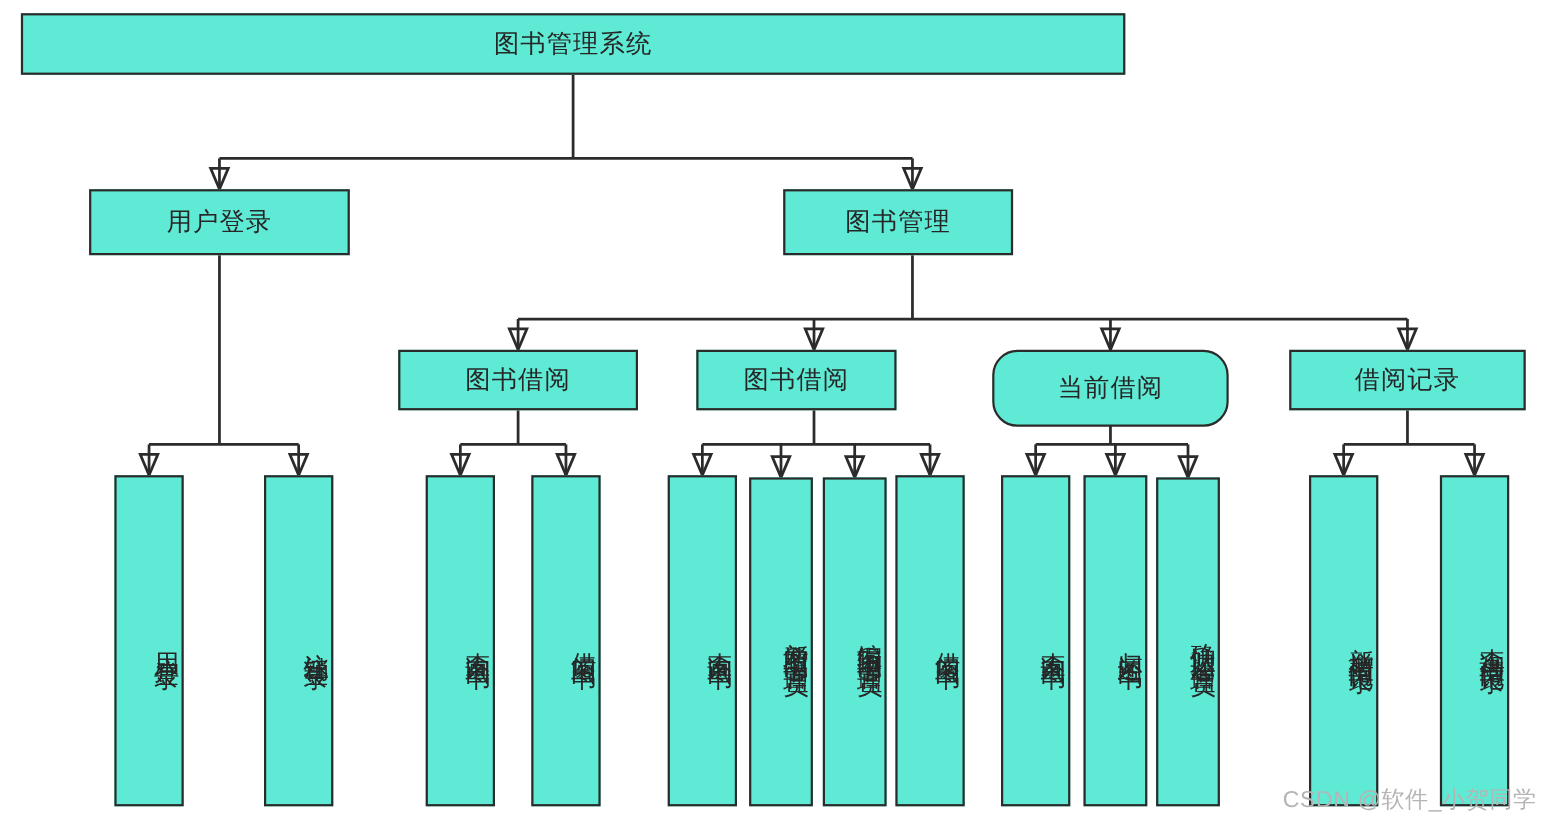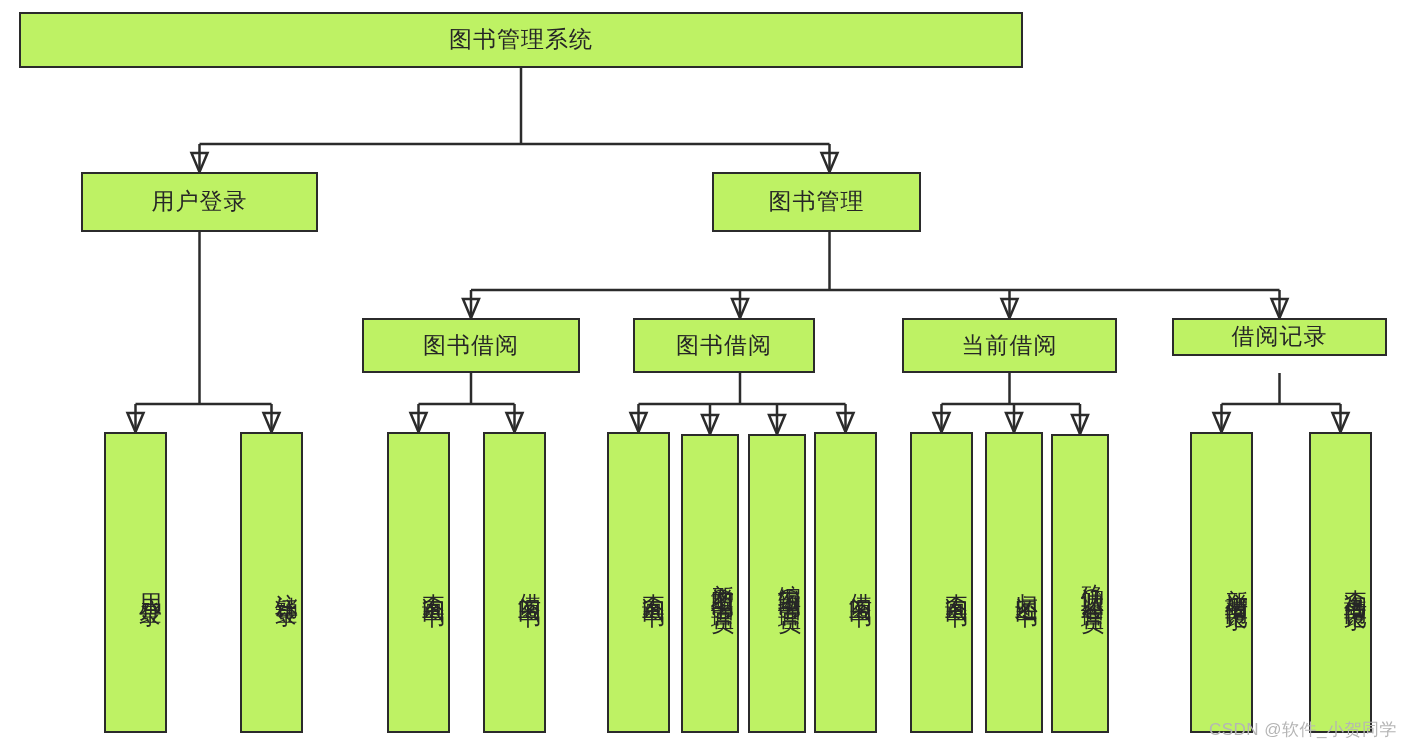--- a/index.html
+++ b/index.html
@@ -12,25 +12,26 @@
     width: 1405px;
     height: 747px;
     background: #ffffff;
     font-family: "Liberation Sans", "DejaVu Sans", sans-serif;
     overflow: hidden;
   }
   .node {
     position: absolute;
     box-sizing: border-box;
     border: 2.5px solid #2b2b2b;
-    background: #bef264;
+    background: #5eead4;
     display: flex;
     align-items: center;
     justify-content: center;
     color: #262626;
+    font-family: Liberation Serif, serif;
   }
   .node.horiz {
     font-size: 23px;
     letter-spacing: 1px;
     line-height: 1.2;
   }
   .node.vert {
     writing-mode: vertical-rl;
     text-orientation: upright;
     font-size: 23px;
@@ -54,21 +55,21 @@
   }
   svg.wires line, svg.wires path {
     stroke: #2b2b2b;
     stroke-width: 2.5;
     fill: none;
   }
   .watermark {
     position: absolute;
     right: 8px;
     bottom: 6px;
-    font-size: 17px;
+    font-size: 21px;
     color: #b5b5b5;
     letter-spacing: 0.5px;
     white-space: nowrap;
     font-family: "Liberation Sans", "DejaVu Sans", sans-serif;
   }
 </style>
 </head>
 <body>
 
 <div id="canvas">
@@ -135,24 +136,24 @@
       </div>
       <div class="node horiz" style="left: 712px; top: 172px; width: 209px; height: 60px;">
         <span>图书管理</span>
       </div>
       <div class="node horiz" style="left: 362px; top: 318px; width: 218px; height: 55px;">
         <span>图书借阅</span>
       </div>
       <div class="node horiz" style="left: 633px; top: 318px; width: 182px; height: 55px;">
         <span>图书借阅</span>
       </div>
-      <div class="node horiz" style="left: 902px; top: 318px; width: 215px; height: 55px;">
+      <div class="node horiz" style="left: 902px; top: 318px; width: 215px; height: 70px; border-radius: 23px;">
         <span>当前借阅</span>
       </div>
-      <div class="node horiz" style="left: 1172px; top: 318px; width: 215px; height: 38px;">
+      <div class="node horiz" style="left: 1172px; top: 318px; width: 215px; height: 55px;">
         <span>借阅记录</span>
       </div>
       <div class="node vert" style="left: 104px; top: 432px; width: 63px; height: 301px;">
         <span>用户登录</span>
       </div>
       <div class="node vert" style="left: 240px; top: 432px; width: 63px; height: 301px;">
         <span>注销登录</span>
       </div>
       <div class="node vert" style="left: 387px; top: 432px; width: 63px; height: 301px;">
         <span>查询图书</span>

